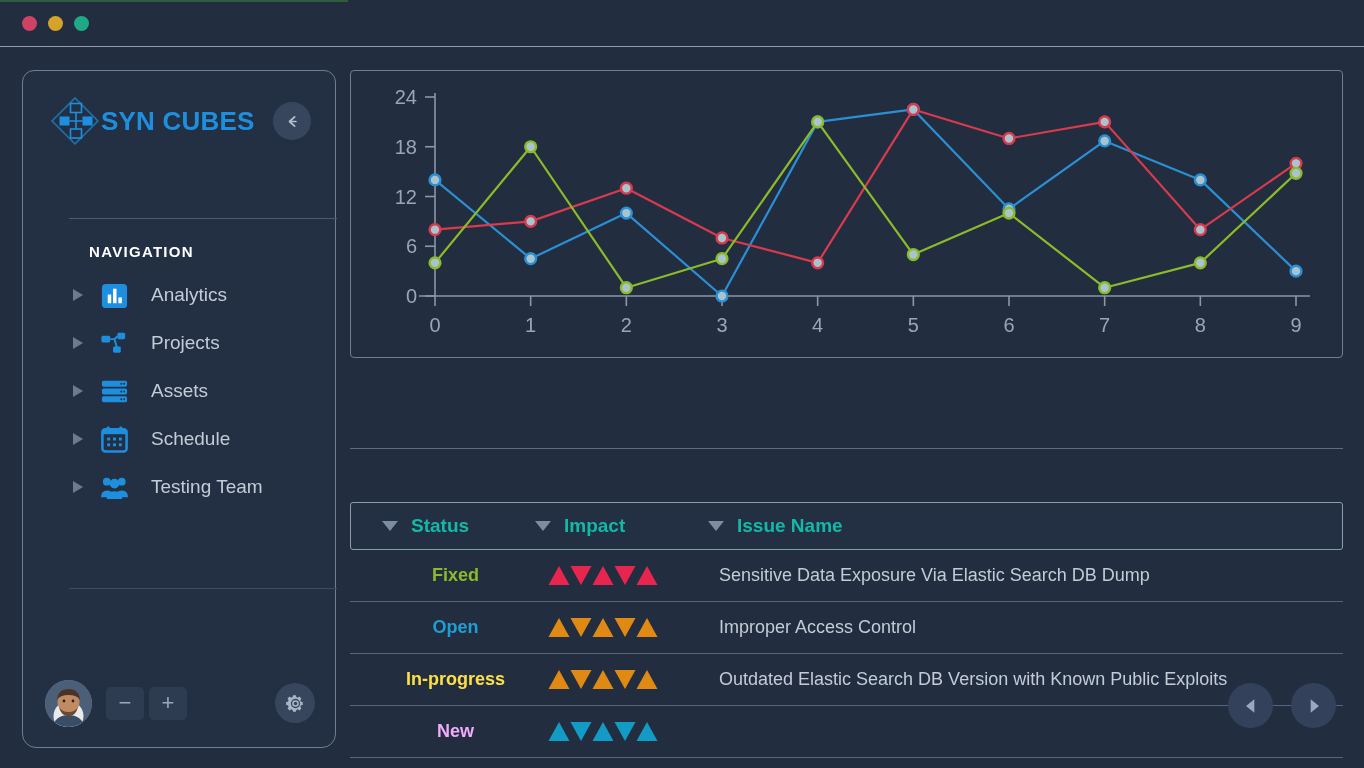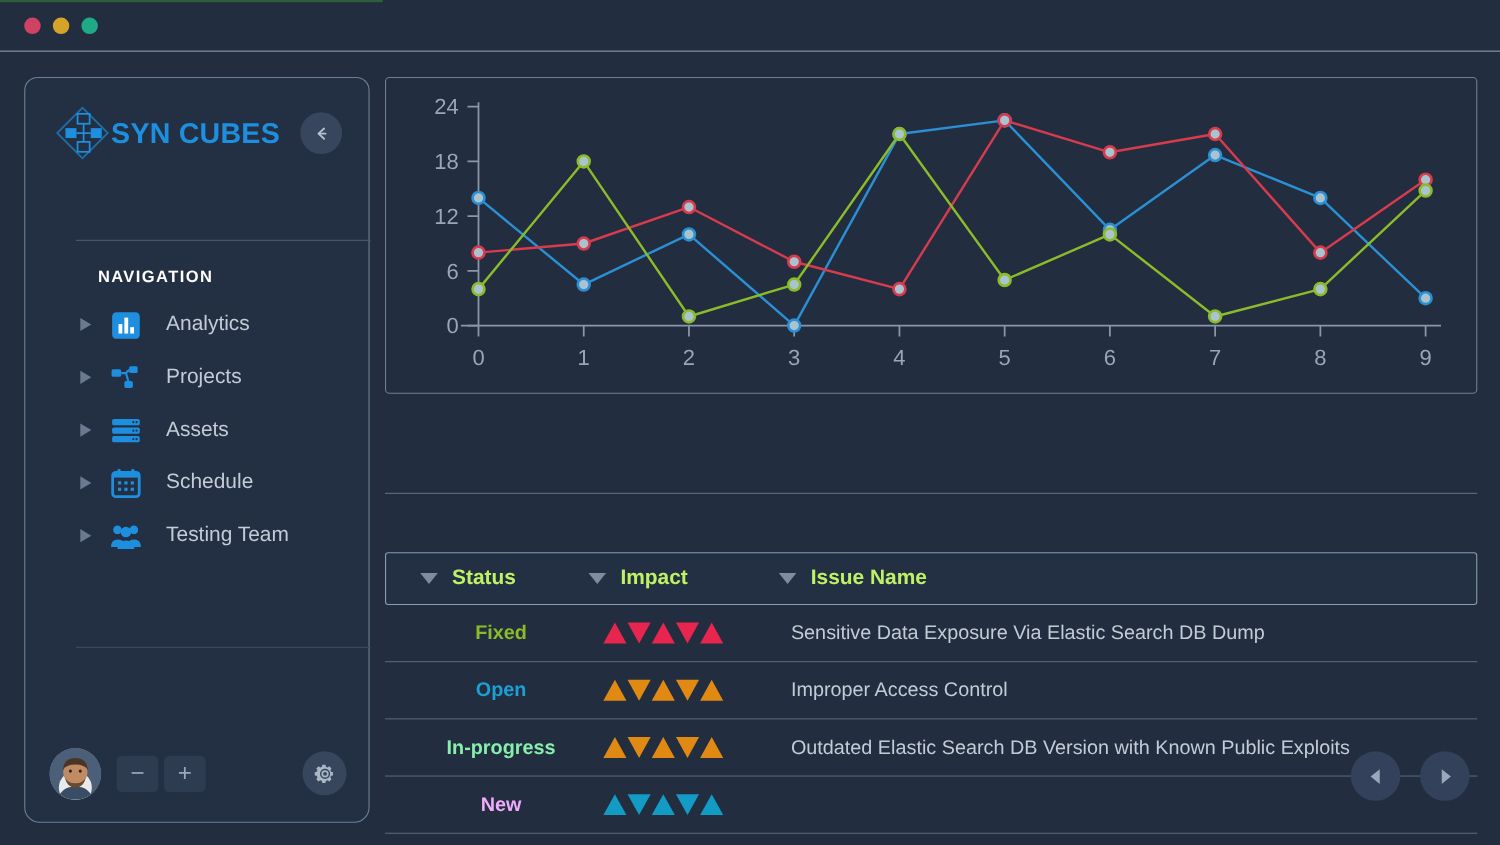--- a/index.html
+++ b/index.html
@@ -126,21 +126,21 @@
     width: 993px; height: 48px;
     border: 1px solid #8b9bb0; border-radius: 3px;
     background: #233044;
     display: flex; align-items: center;
   }
   .th { display: flex; align-items: center; }
   .sort-icon {
     width: 20px; height: 20px; flex: 0 0 20px; margin-right: 11px;
     display: flex; align-items: center; justify-content: center;
   }
-  .th-label { font-size: 19px; font-weight: bold; color: #bef264; white-space: nowrap; }
+  .th-label { font-size: 19px; font-weight: bold; color: #14b8a6; white-space: nowrap; }
 
   .col-status  { width: 182px; padding-left: 29px; }
   .col-impact  { width: 173px; }
   .col-issue   { flex: 1; }
 
   #table-body { position: absolute; left: 0; top: 480px; width: 993px; }
   .trow {
     height: 52px; display: flex; align-items: center;
     border-bottom: 1px solid #55657d;
   }
@@ -472,21 +472,21 @@
                 <path d="M0.5 1 L21.5 1 L11 20 Z" fill="#e08a13"></path>
               </svg>
               <svg width="22" height="21" viewBox="0 0 22 21">
                 <path d="M11 1 L21.5 20 L0.5 20 Z" fill="#e08a13"></path>
               </svg>
             </span>
           </div>
           <div class="cell-issue">Improper Access Control</div>
         </div>
         <div class="trow">
-          <div class="cell-status" style="color: #86efac;">In-progress</div>
+          <div class="cell-status" style="color: #fde047;">In-progress</div>
           <div class="cell-impact">
             <span class="tri-group">
               <svg width="22" height="21" viewBox="0 0 22 21">
                 <path d="M11 1 L21.5 20 L0.5 20 Z" fill="#e08a13"></path>
               </svg>
               <svg width="22" height="21" viewBox="0 0 22 21">
                 <path d="M0.5 1 L21.5 1 L11 20 Z" fill="#e08a13"></path>
               </svg>
               <svg width="22" height="21" viewBox="0 0 22 21">
                 <path d="M11 1 L21.5 20 L0.5 20 Z" fill="#e08a13"></path>

